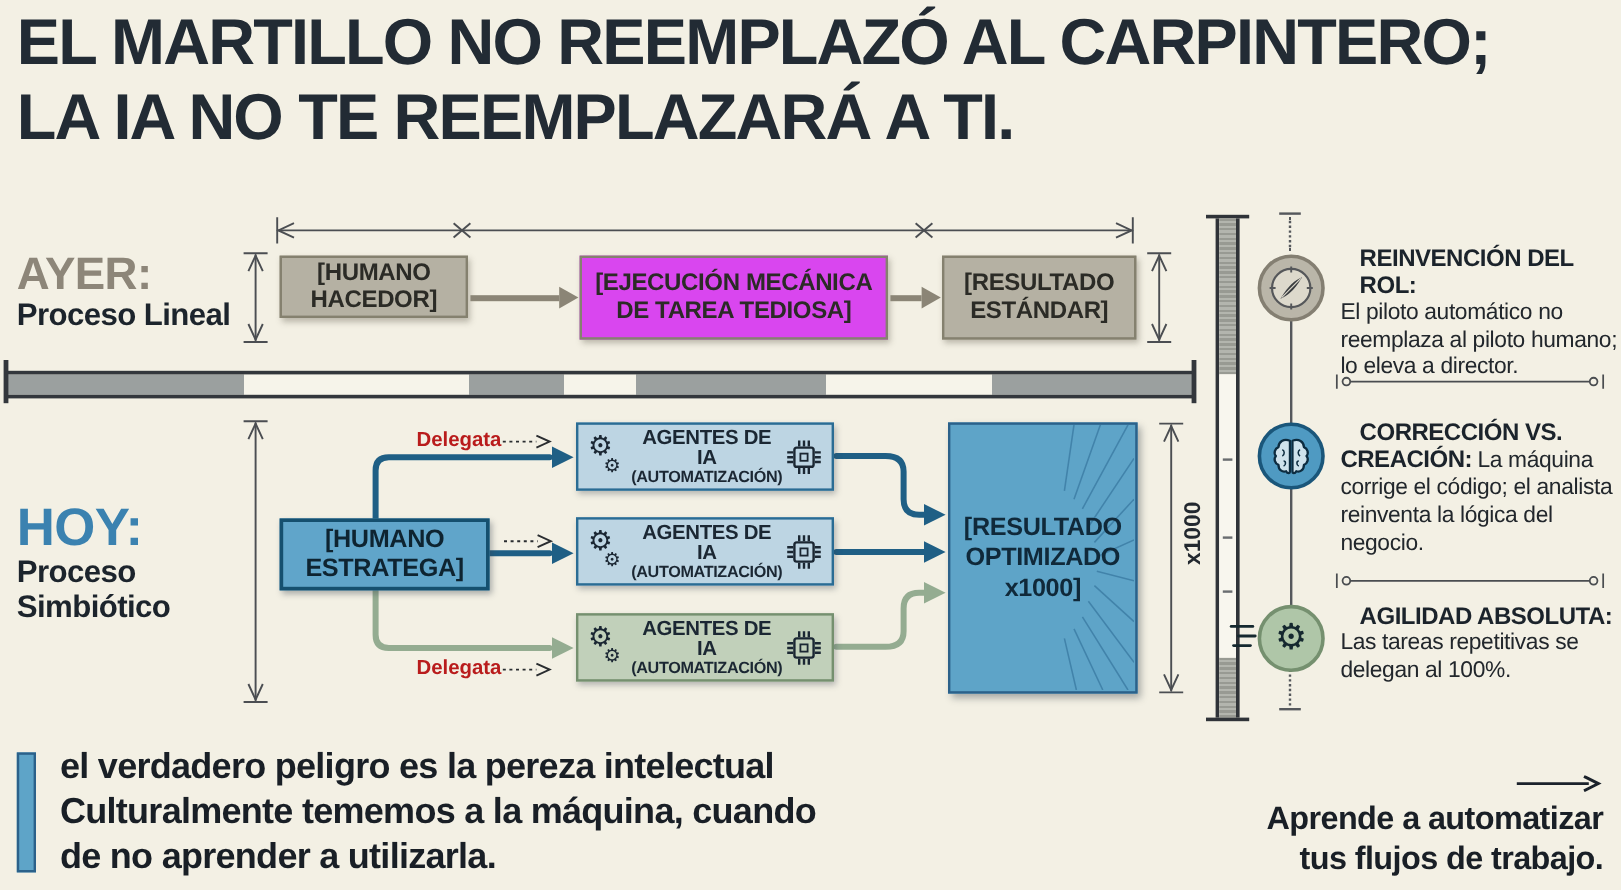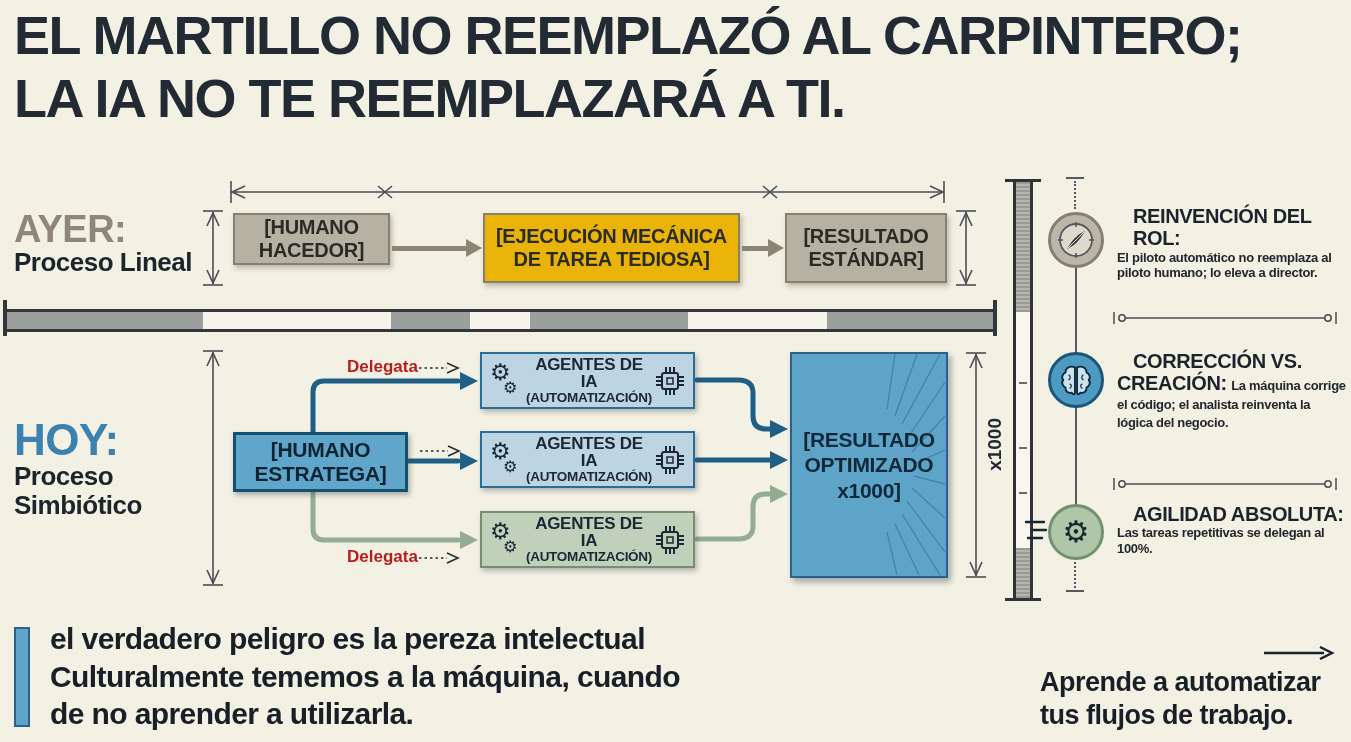--- a/index.html
+++ b/index.html
@@ -16,21 +16,21 @@
   .sec-label-sub{font-size:26px;font-weight:800;color:#1c242c;letter-spacing:-0.5px;line-height:1.12;}
   .ayer-big{color:#8d8679;}
   .hoy-big{color:#3b82b0;}
 
   
   .gbox{display:flex;align-items:center;justify-content:center;text-align:center;
         font-weight:800;font-size:20px;color:#2b2b26;border:2px solid #85816f;
         box-shadow:2px 3px 5px rgba(80,75,60,.35);line-height:1.15;letter-spacing:-0.3px;
         box-sizing:border-box;padding:4px 6px;}
   .fill-dark-gray{background:#b5b1a3;}
-  .fill-light-gray{background:#eab308;}
+  .fill-light-gray{background:#d946ef;}
   .bluebox{display:flex;align-items:center;justify-content:center;text-align:center;
         font-weight:800;font-size:21px;color:#0e2431;background:#60a5ca;border:3px solid #15506f;
         box-shadow:2px 3px 5px rgba(60,70,80,.4);line-height:1.15;letter-spacing:-0.3px;
         box-sizing:border-box;padding:4px 6px;}
 
   
   .garrow{height:5px;background:#8b8576;top:246px;}
   .garrow::after{content:"";position:absolute;right:-16px;top:-7px;border-left:16px solid #8b8576;
         border-top:9.5px solid transparent;border-bottom:9.5px solid transparent;}
 
@@ -80,28 +80,28 @@
   .icon-circle{width:56px;height:56px;border-radius:50%;display:flex;align-items:center;justify-content:center;
                box-sizing:border-box;z-index:2;}
   .circle-gray{background:#bab6a9;border:3px solid #847f72;}
   .circle-blue{background:#4f9ac2;border:3px solid #1a567a;}
   .circle-green{background:#afc6a8;border:3px solid #75906f;}
   .side-line{width:2px;background:#55585c;left:1075px;z-index:1;}
   .side-dotted{width:0;border-left:2.5px dotted #55585c;left:1074px;z-index:1;}
   .side-dash{width:18px;height:2px;background:#55585c;left:1066px;}
   .side-text{left:1117px;width:232px;}
   .side-heading{font-size:20px;font-weight:800;color:#1b232b;letter-spacing:-0.4px;line-height:1.12;margin-left:16px;}
-  .side-body{font-size:13px;font-weight:700;color:#22272c;letter-spacing:-0.3px;line-height:1.2;}
+  .side-body{font-size:19px;font-weight:400;color:#22272c;letter-spacing:-0.3px;line-height:1.2;}
   .side-body-inline{display:inline;}
   .gearspeed-glyph{font-family:"DejaVu Sans",sans-serif;font-size:30px;color:#15282f;line-height:1;}
 
   
   .quote-bar{left:14px;top:627px;width:16px;height:100px;background:#5ea4c8;border:2px solid #2b618a;box-sizing:border-box;}
   .quote{left:50px;top:620px;font-size:30px;font-weight:800;color:#191f26;line-height:1.25;letter-spacing:-0.6px;}
-  .cta{left:1040px;top:666px;width:296px;font-size:27px;font-weight:800;color:#191f26;
+  .cta{left:1040px;top:666px;width:296px;text-align:right;font-size:27px;font-weight:800;color:#191f26;
        line-height:1.22;letter-spacing:-0.5px;}
   svg{display:block;}
 </style>
 </head>
 <body>
 
 <div class="canvas">
 
   <div class="abs title">
     <div>EL MARTILLO NO REEMPLAZÓ AL CARPINTERO;</div>

